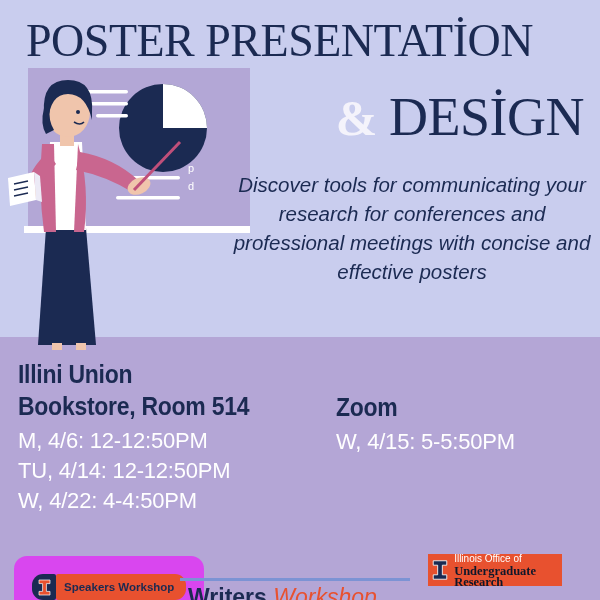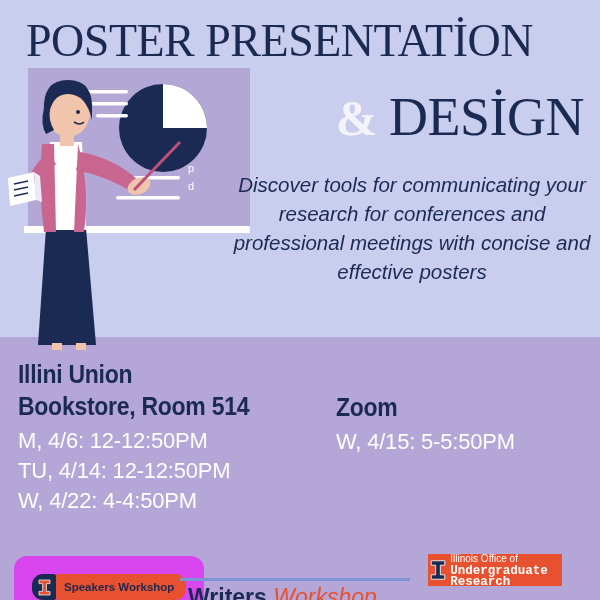--- a/index.html
+++ b/index.html
@@ -95,21 +95,21 @@
   .wri-a{font-family:"Liberation Sans", sans-serif;font-weight:bold;font-size:23px;color:#1b2a52;}
   .wri-b{font-family:"Liberation Sans", sans-serif;font-style:italic;font-size:23px;color:#e8512f;}
 
   .logo-our{
     position:absolute;left:428px;top:2px;height:32px;width:134px;
     background:#e8512f;display:flex;align-items:center;
   }
   .our-i{width:30px;display:flex;align-items:center;justify-content:center;}
   .our-txt{line-height:11px;padding-left:2px;}
   .our-l1{font-family:"Liberation Sans", sans-serif;font-size:10px;color:#ffffff;display:block;}
-  .our-l2{font-family:Liberation Mono, monospace;font-weight:bold;font-size:12.5px;color:#ffffff;display:block;margin-top:2px;}
+  .our-l2{font-family:Liberation Serif, serif;font-weight:bold;font-size:12.5px;color:#0f172a;display:block;margin-top:2px;}
 </style>
 </head>
 <body>
 
 <div id="poster">
 
   <div class="band-top"></div>
   <div class="band-bottom"></div>
 
   <svg class="illus" viewBox="0 0 250 290">

